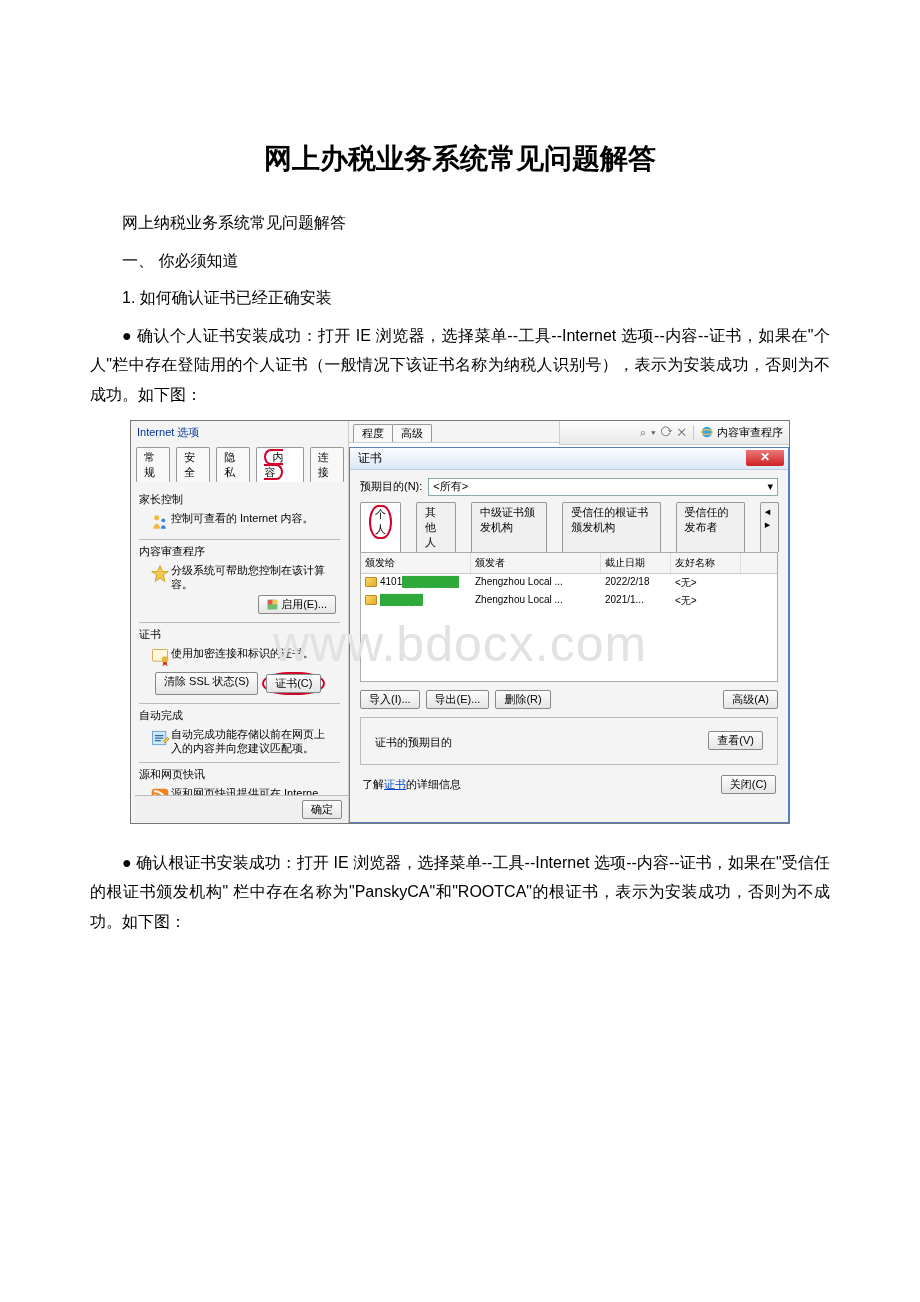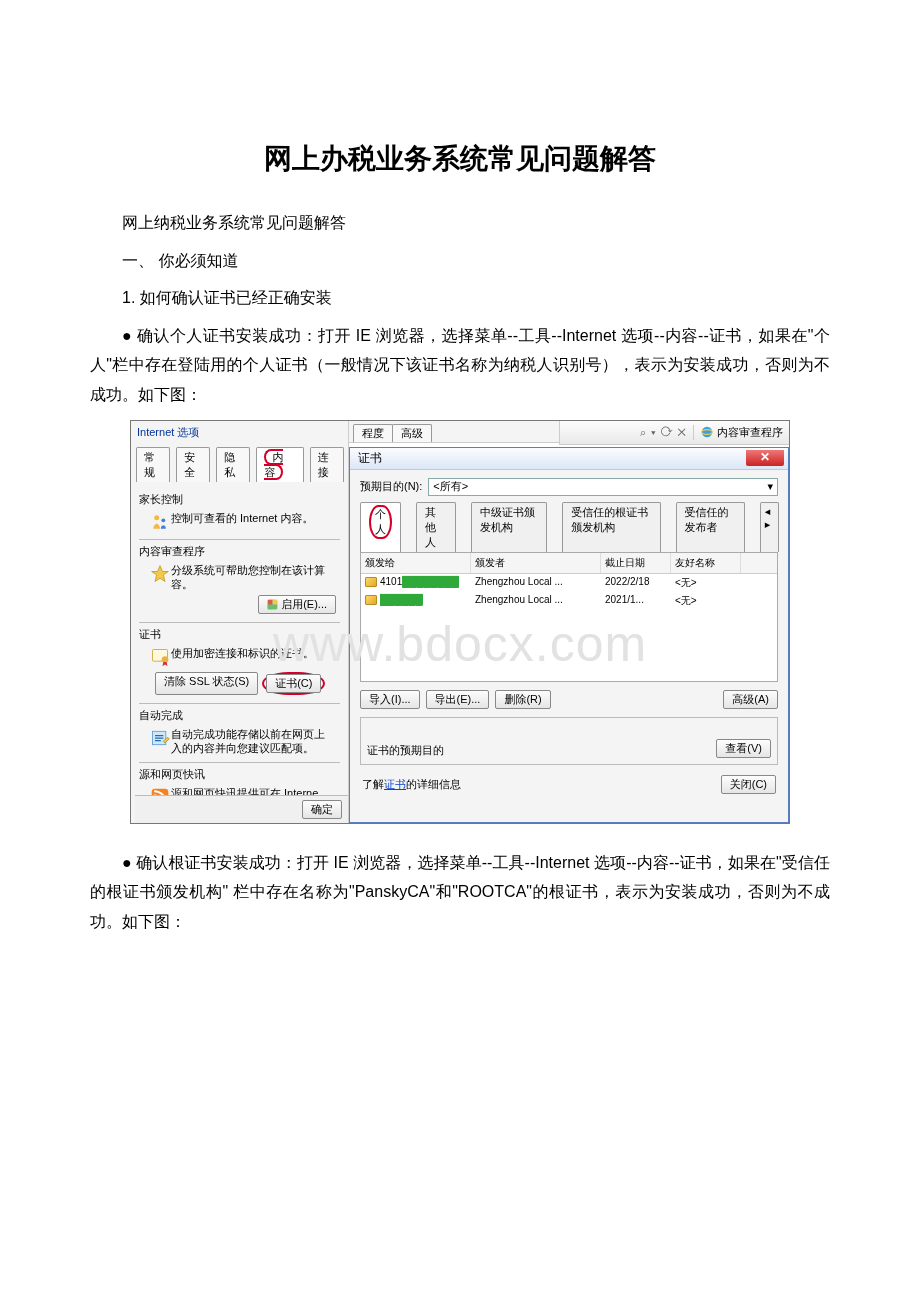--- a/index.html
+++ b/index.html
@@ -260,21 +260,21 @@
     height:11px; line-height:11px;
     filter: blur(0.4px);
     border-radius:1px;
   }
   .cert-btn-row {
     display:flex; gap:6px; padding:8px 0 4px 0;
     align-items:center;
   }
   .cert-btn-row .spacer { flex:1; }
   .cert-purpose-box {
-    border:1px solid #bbb; padding:6px; margin-top:4px;
+    border:1px solid #bbb; padding:14px; margin-top:4px;
     background:#f4f4f4;
     display:flex; justify-content:space-between; align-items:flex-end;
     height:48px;
   }
   .cert-footer {
     display:flex; justify-content:space-between; align-items:center;
     padding:10px 2px 2px 2px;
   }
   .cert-link { color:#0645cc; text-decoration:underline; cursor:pointer;}
 

